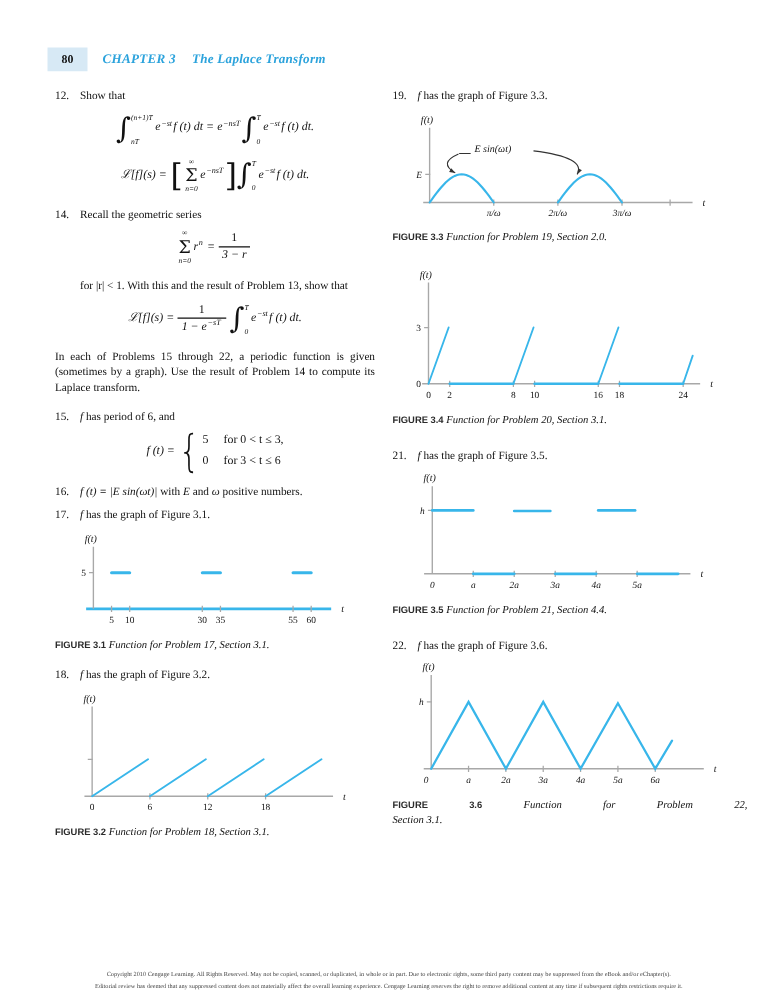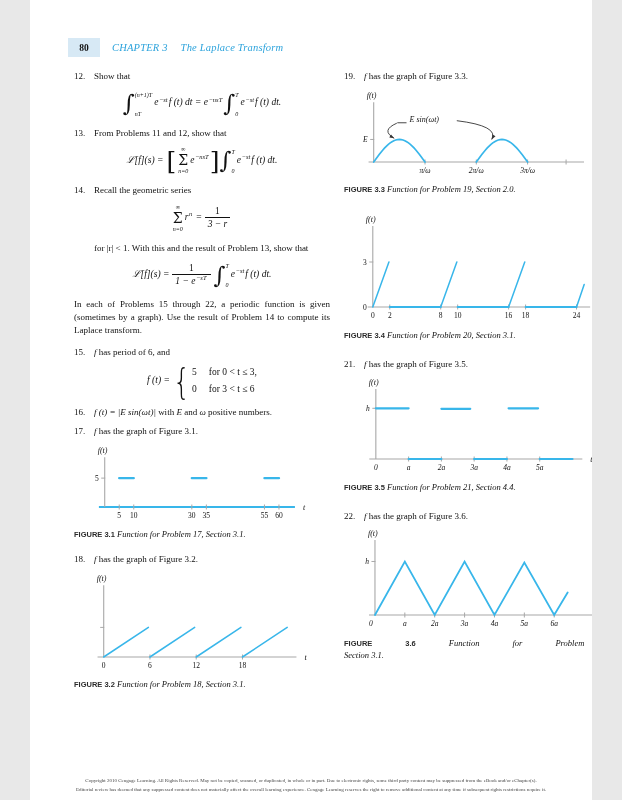--- a/index.html
+++ b/index.html
@@ -1,22 +1,22 @@
 <!DOCTYPE html>
 <html><head>
 <meta charset="utf-8">
 <style>
   html,body{margin:0;padding:0;background:#e8e8e8;}
-  .page{position:relative;width:562px;height:800px;background:#ffffff;margin:0 auto;
+  .page{position:relative;width:622px;height:800px;background:#ffffff;margin:0 auto;
         font-family:"Liberation Serif",serif;color:#111;overflow:hidden;}
   
   .hdr{position:absolute;top:38px;left:38px;display:flex;align-items:center;gap:12px;}
   .pagebox{background:#d7e9f5;width:32px;height:19px;display:flex;align-items:center;justify-content:center;
            font-weight:bold;font-size:9.5px;}
-  .chap{color:#2ca3dc;font-weight:normal;font-style:italic;font-size:10.5px;letter-spacing:0.2px;}
+  .chap{color:#2ca3dc;font-weight:bold;font-style:italic;font-size:10.5px;letter-spacing:0.2px;}
   .chap .ctitle{margin-left:10px;}
   
   .col{position:absolute;top:70px;font-size:9px;line-height:1.4;}
   .col.left{left:44px;width:256px;}
   .col.right{left:314px;width:284px;}
   .prob{display:flex;margin-bottom:6px;}
   .pnum{width:20px;flex:none;}
   .ptext{flex:1;text-align:justify;}
   .para{text-align:justify;margin:9px 0 10px;}
   .cont{padding-left:20px;text-align:justify;margin:2px 0 0;}
@@ -89,24 +89,20 @@
       <span class="isign">∫</span>
       <span class="ilims">
         <span>T</span>
         <span>0</span>
       </span>
       <span class="mi">e</span>
         <span class="msup">−st</span>
       <span class="mi">f (t) dt.</span>
     </div>
 
-    <div class="prob">
-      <span class="pnum">13.</span>
-      <span class="ptext">From Problems 11 and 12, show that</span>
-    </div>
 
     <div class="eq">
       <span class="mi">ℒ[f](s) =</span>
       <span class="gap"></span>
       <span class="bigbr">[</span>
       <span class="sum">
         <span class="ss">∞</span>
         <span class="sg">Σ</span>
         <span class="ss">n=0</span>
       </span>

